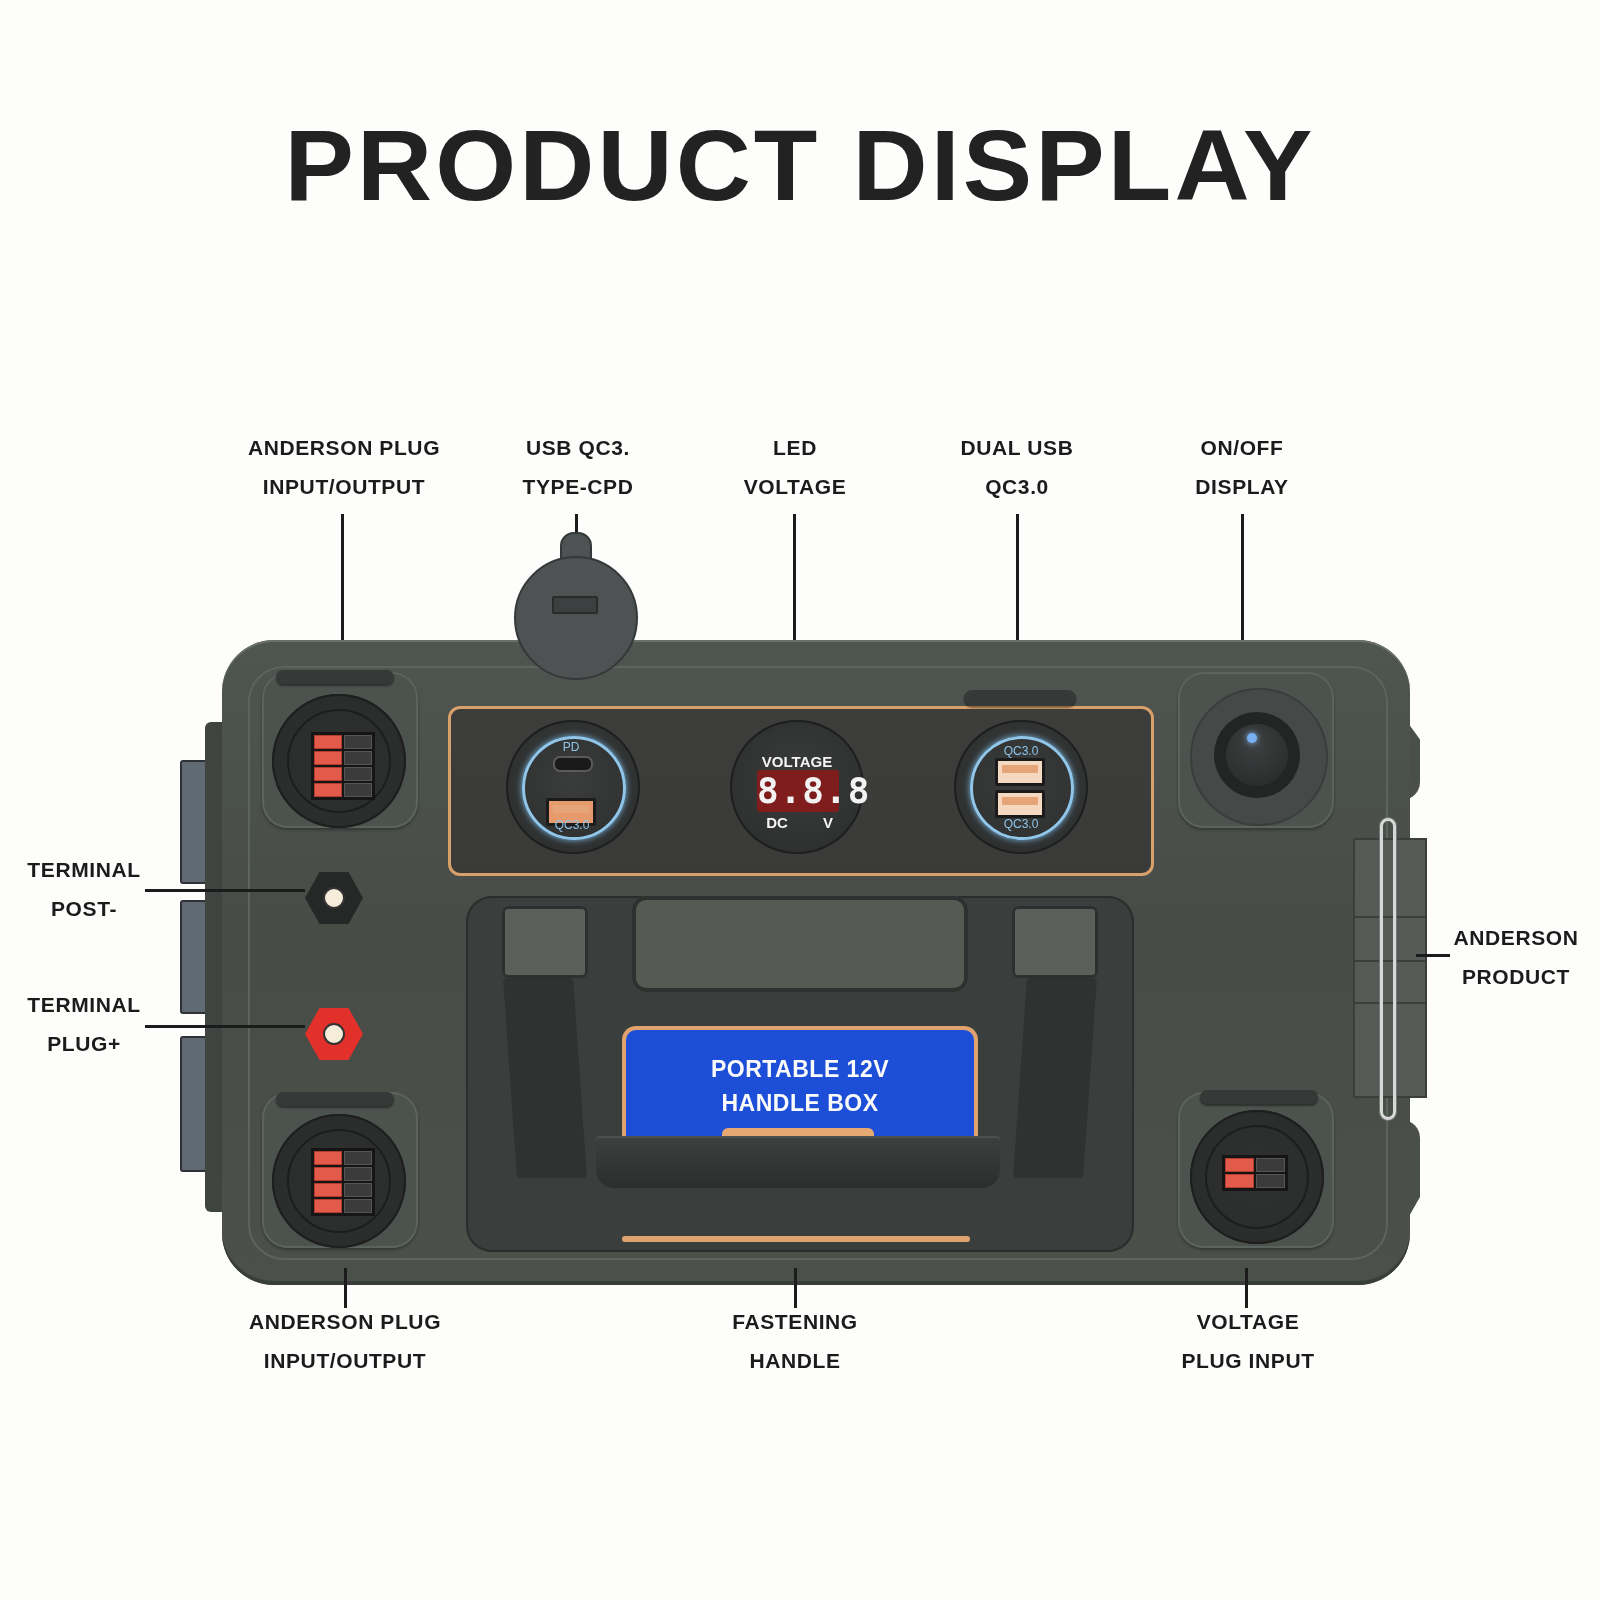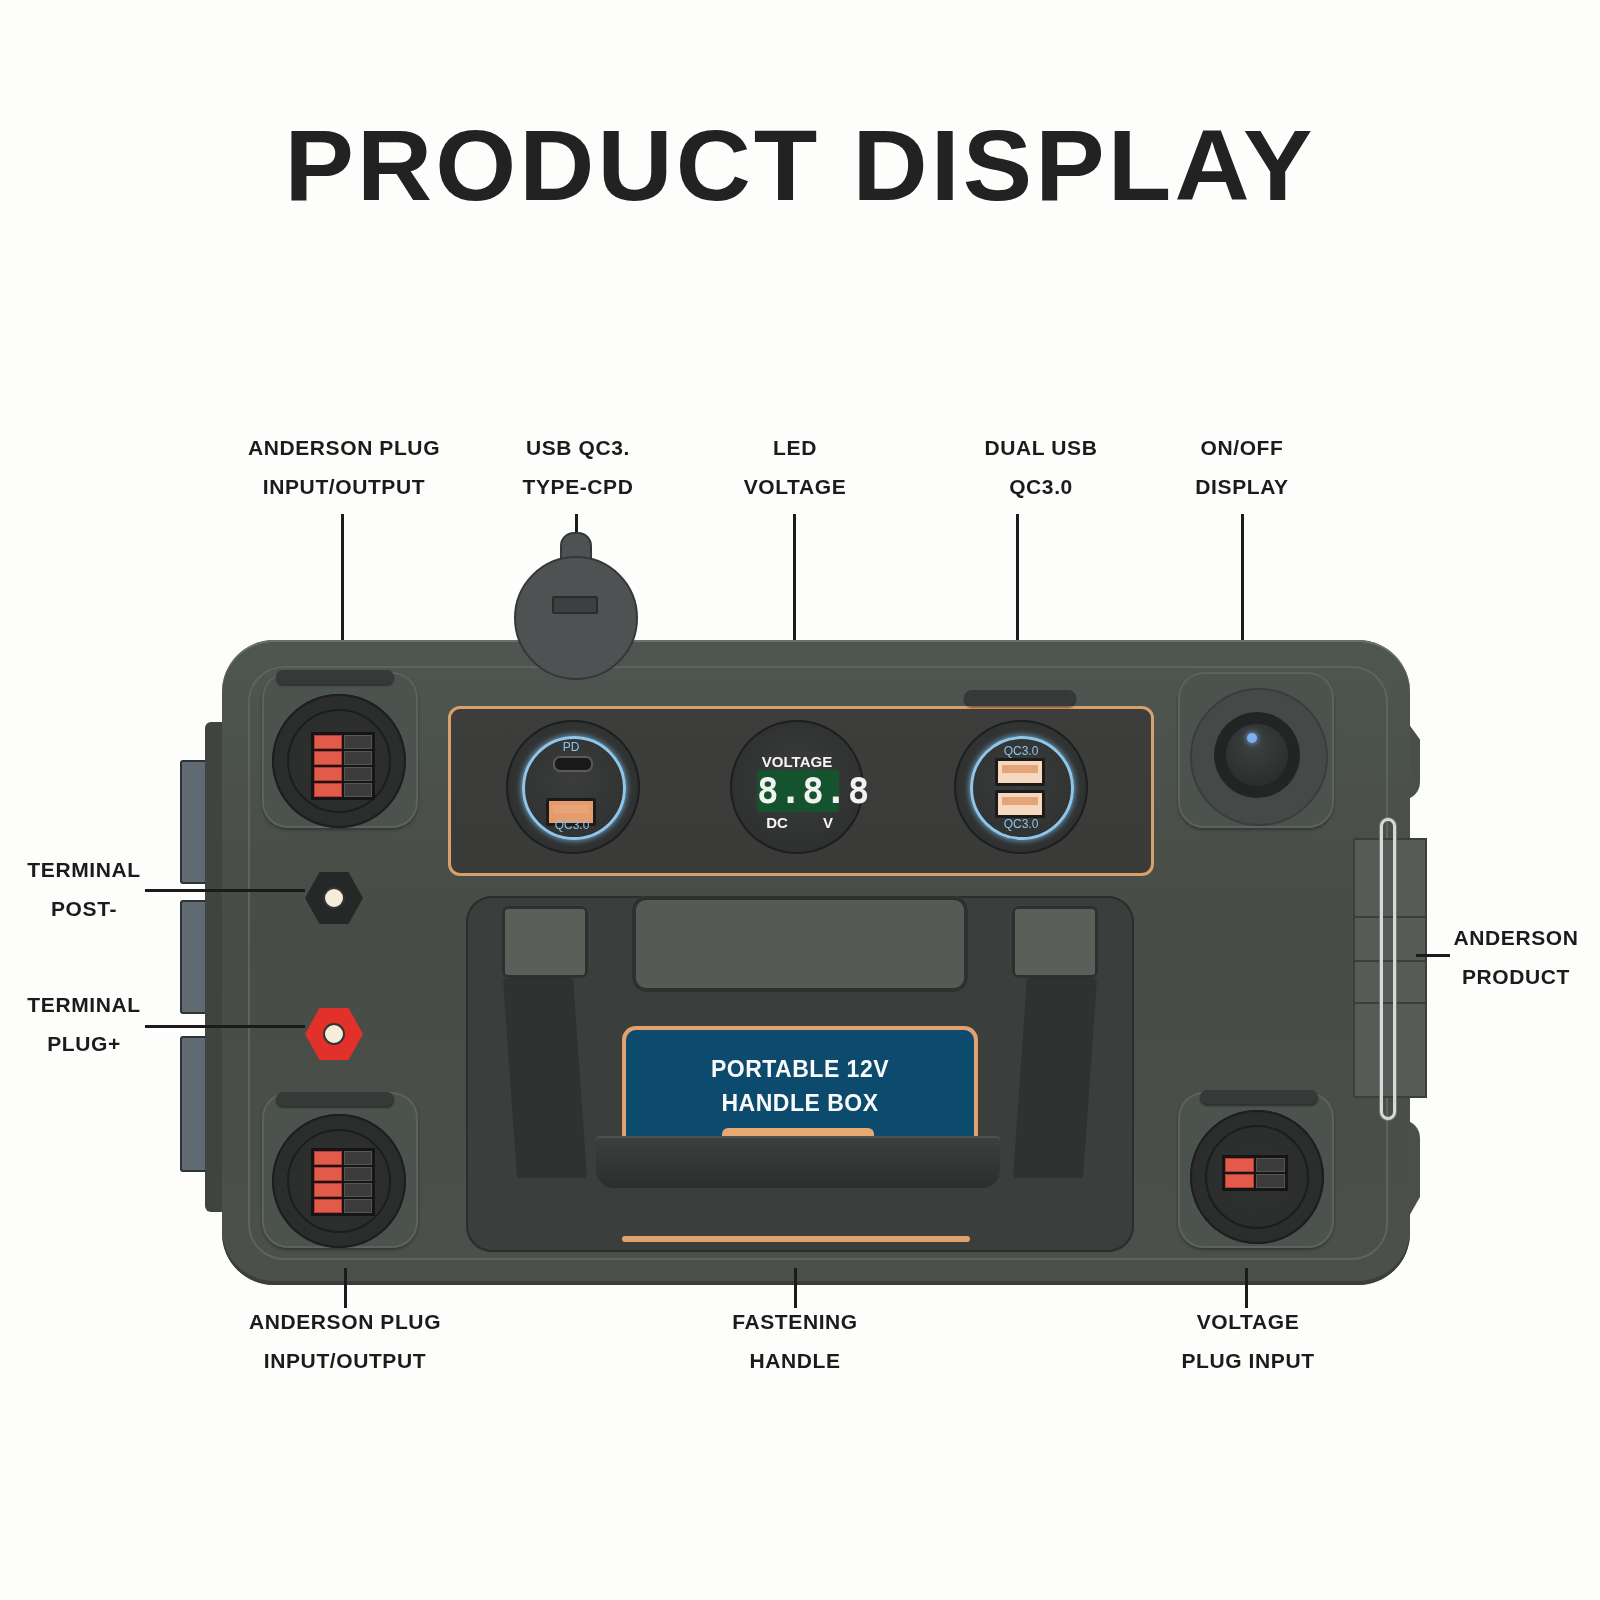--- a/index.html
+++ b/index.html
@@ -72,21 +72,21 @@
   }
   .usb-a.orange { background:#e79a6c; }
   .usb-a::after { content:""; position:absolute; left:4px; right:4px; top:4px; height:8px; background:#e6a579; }
   .usb-c {
     position:absolute; width:36px; height:12px; background:#1a1a1a; border-radius:7px;
     border:2px solid #5a5a5a;
   }
   .small-label { position:absolute; color:#8cc4ea; font-size:12px; text-align:center; }
 
   .volt-screen {
-    position:absolute; background:#14532d; border-radius:3px;
+    position:absolute; background:#7f1d1d; border-radius:3px;
     color:#f2f2f2; font-family:"DejaVu Sans Mono", monospace; font-weight:bold;
     font-size:36px; letter-spacing:1px; text-align:center; line-height:42px;
   }
   .volt-label { position:absolute; color:#f4f4f4; font-weight:bold; text-align:center; }
 
   .anderson {
     position:absolute; border-radius:50%;
     background:radial-gradient(circle,#2f3131 0%,#2b2d2d 70%,#242626 100%);
     box-shadow: inset 0 0 0 2px #1d1e1e;
   }
@@ -119,21 +119,21 @@
   .handle-top {
     position:absolute; left:632px; top:896px; width:336px; height:96px;
     border-radius:14px; background:#555a55; box-shadow: inset 0 0 0 4px #2e3130;
   }
   .hinge { position:absolute; width:86px; height:72px; background:#5a5f5a; border-radius:6px;
     box-shadow: inset 0 0 0 3px #2d302f; }
   .handle-arm { position:absolute; background:#2f3231; border-radius:4px; }
   .label-plate {
     position:absolute; left:622px; top:1026px; width:348px; height:118px;
     border:4px solid #e0a26f; border-bottom:none; border-radius:14px 14px 0 0;
-    background:#0c4a6e;
+    background:#1d4ed8;
   }
   .plate-text { position:absolute; left:0; width:100%; text-align:center; color:#fafafa;
     font-weight:bold; font-size:23px; letter-spacing:0.5px; }
   .handle-grip {
     position:absolute; left:596px; top:1136px; width:404px; height:52px;
     background:linear-gradient(180deg,#3c403e,#2b2e2d); border-radius:4px 4px 18px 18px;
     box-shadow:inset 0 2px 0 #4c504e;
   }
   .plate-tab { position:absolute; left:722px; top:1128px; width:152px; height:14px; background:#e7a972; border-radius:6px 6px 0 0; }
   .bottom-stripe { position:absolute; left:622px; top:1236px; width:348px; height:6px; background:#e0a26f; border-radius:3px; }
@@ -168,21 +168,21 @@
   <div>TYPE-CPD</div>
 </div>
 <div class="vline" style="left:575px;top:514px;height:22px;"></div>
 
 <div class="callout" style="left:795px;top:428px;">
   <div>LED</div>
   <div>VOLTAGE</div>
 </div>
 <div class="vline" style="left:793px;top:514px;height:128px;"></div>
 
-<div class="callout" style="left:1017px;top:428px;margin-left:24px;">
+<div class="callout" style="left:1017px;top:428px;">
   <div>DUAL USB</div>
   <div>QC3.0</div>
 </div>
 <div class="vline" style="left:1016px;top:514px;height:128px;"></div>
 
 <div class="callout" style="left:1242px;top:428px;">
   <div>ON/OFF</div>
   <div>DISPLAY</div>
 </div>
 <div class="vline" style="left:1241px;top:514px;height:128px;"></div>

